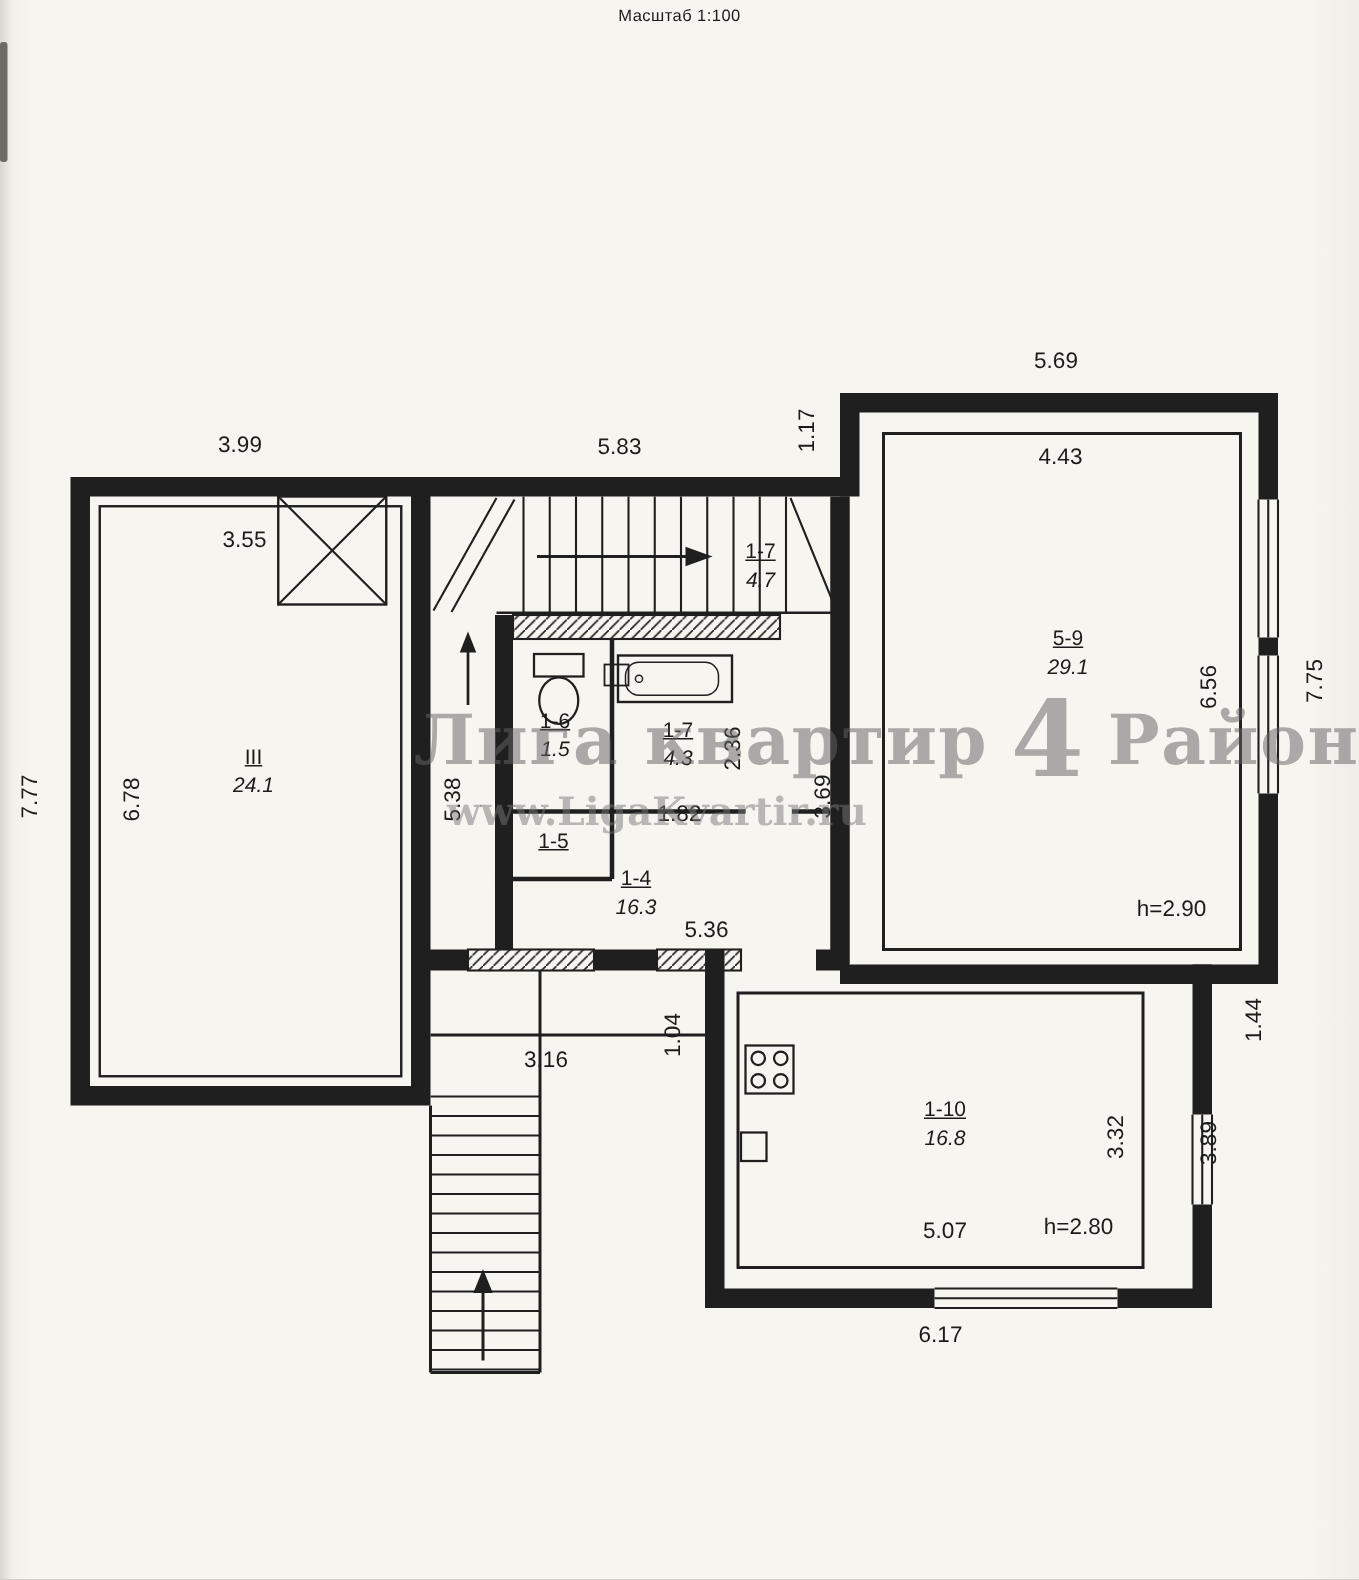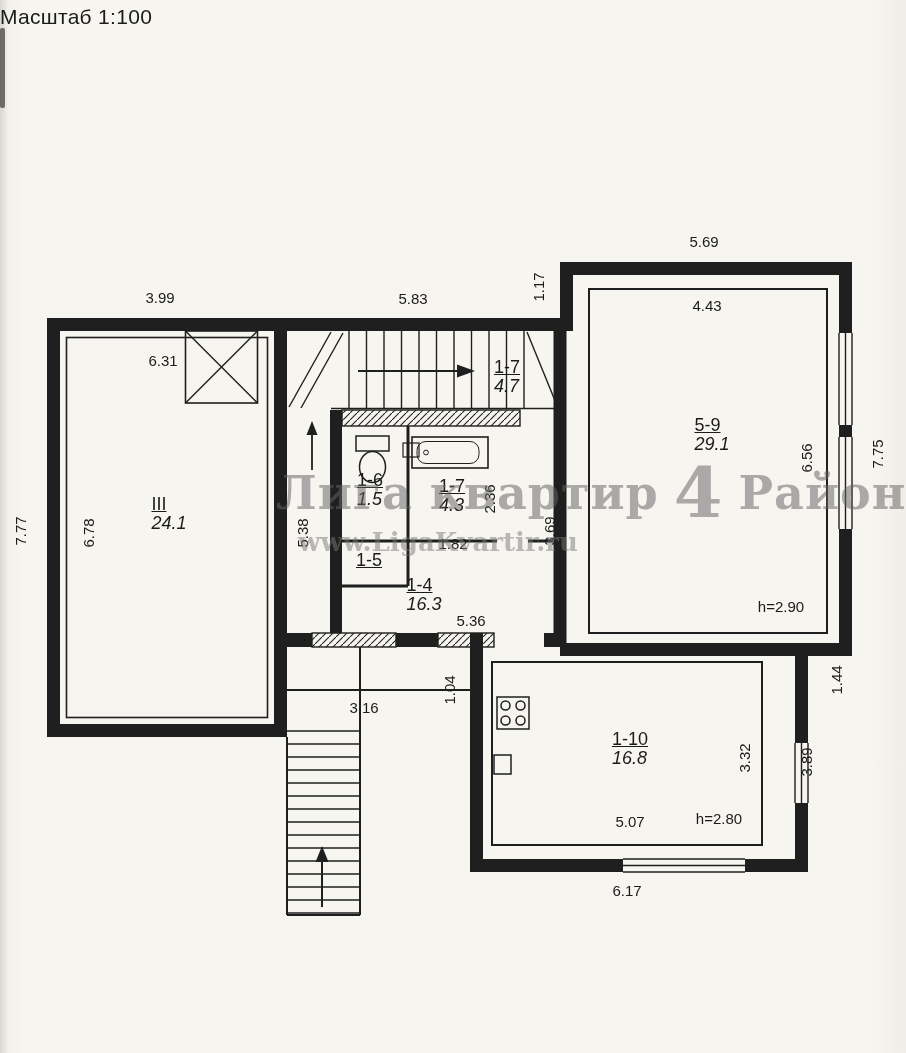--- a/index.html
+++ b/index.html
@@ -1,25 +1,25 @@
 <!DOCTYPE html>
 <html><head>
 <meta charset="utf-8">
 <style>
   html,body{margin:0;padding:0;background:#c9c7c2;}
   #page{
     position:relative;width:906px;height:1053px;overflow:hidden;
     background:linear-gradient(90deg,#d8d6d1 0,#f2f0eb 8px,#f7f5f0 22px,#f7f5f0 872px,#efede8 906px);
     font-family:"Liberation Sans", sans-serif;color:#1b1b1b;
   }
-  .hdr{position:absolute;left:0;right:0;text-align:left;font-size:21px;letter-spacing:.3px;}
+  .hdr{position:absolute;left:0;right:0;text-align:center;font-size:11px;letter-spacing:.3px;}
   svg{position:absolute;left:0;top:0;}
   .dim{position:absolute;font-size:15px;white-space:nowrap;transform:translate(-50%,-50%);}
   .dim.v{transform:translate(-50%,-50%) rotate(-90deg);}
-  .room{position:absolute;transform:translateX(-50%);text-align:left;line-height:19px;font-size:18px;}
+  .room{position:absolute;transform:translateX(-50%);text-align:center;line-height:19px;font-size:14px;}
   .room .rid{display:block;text-decoration:underline;}
   .room .rarea{display:block;font-style:italic;}
   .wm{position:absolute;pointer-events:none;}
   .wm-big{left:276px;top:466px;font-family:"DejaVu Serif",serif;font-weight:bold;
     color:rgba(100,100,100,.52);font-size:46px;letter-spacing:1px;white-space:nowrap;}
   .wm-big .four{font-size:70px;line-height:0;vertical-align:-8px;margin:0 -2px;}
   .wm-url{left:298px;top:527px;font-family:"DejaVu Serif",serif;font-weight:bold;
     color:rgba(120,120,120,.5);font-size:26px;white-space:nowrap;text-align:center;}
   .wm-tag{left:594px;top:534px;color:rgba(105,105,105,.6);font-size:20px;white-space:nowrap;}
   .artifact{position:absolute;left:0;top:28px;width:5px;height:80px;background:#46443f;opacity:.75;border-radius:2px;}
@@ -198,21 +198,21 @@
   <div class="room" style="left:712px;top:416px">
     <span class="rid">5-9</span>
     <span class="rarea">29.1</span>
   </div>
   <div class="room" style="left:630px;top:730px">
     <span class="rid">1-10</span>
     <span class="rarea">16.8</span>
   </div>
 
   <div class="dim" style="left:160px;top:297px">3.99</div>
-  <div class="dim" style="left:163px;top:360px">6.31</div>
+  <div class="dim" style="left:163px;top:360px">3.55</div>
   <div class="dim v" style="left:20px;top:531px">7.77</div>
   <div class="dim v" style="left:88px;top:533px">6.78</div>
   <div class="dim" style="left:413px;top:298px">5.83</div>
   <div class="dim" style="left:704px;top:241px">5.69</div>
   <div class="dim v" style="left:538px;top:287px">1.17</div>
   <div class="dim" style="left:707px;top:305px">4.43</div>
   <div class="dim v" style="left:806px;top:458px">6.56</div>
   <div class="dim v" style="left:877px;top:454px">7.75</div>
   <div class="dim" style="left:781px;top:606px">h=2.90</div>
   <div class="dim v" style="left:836px;top:680px">1.44</div>

